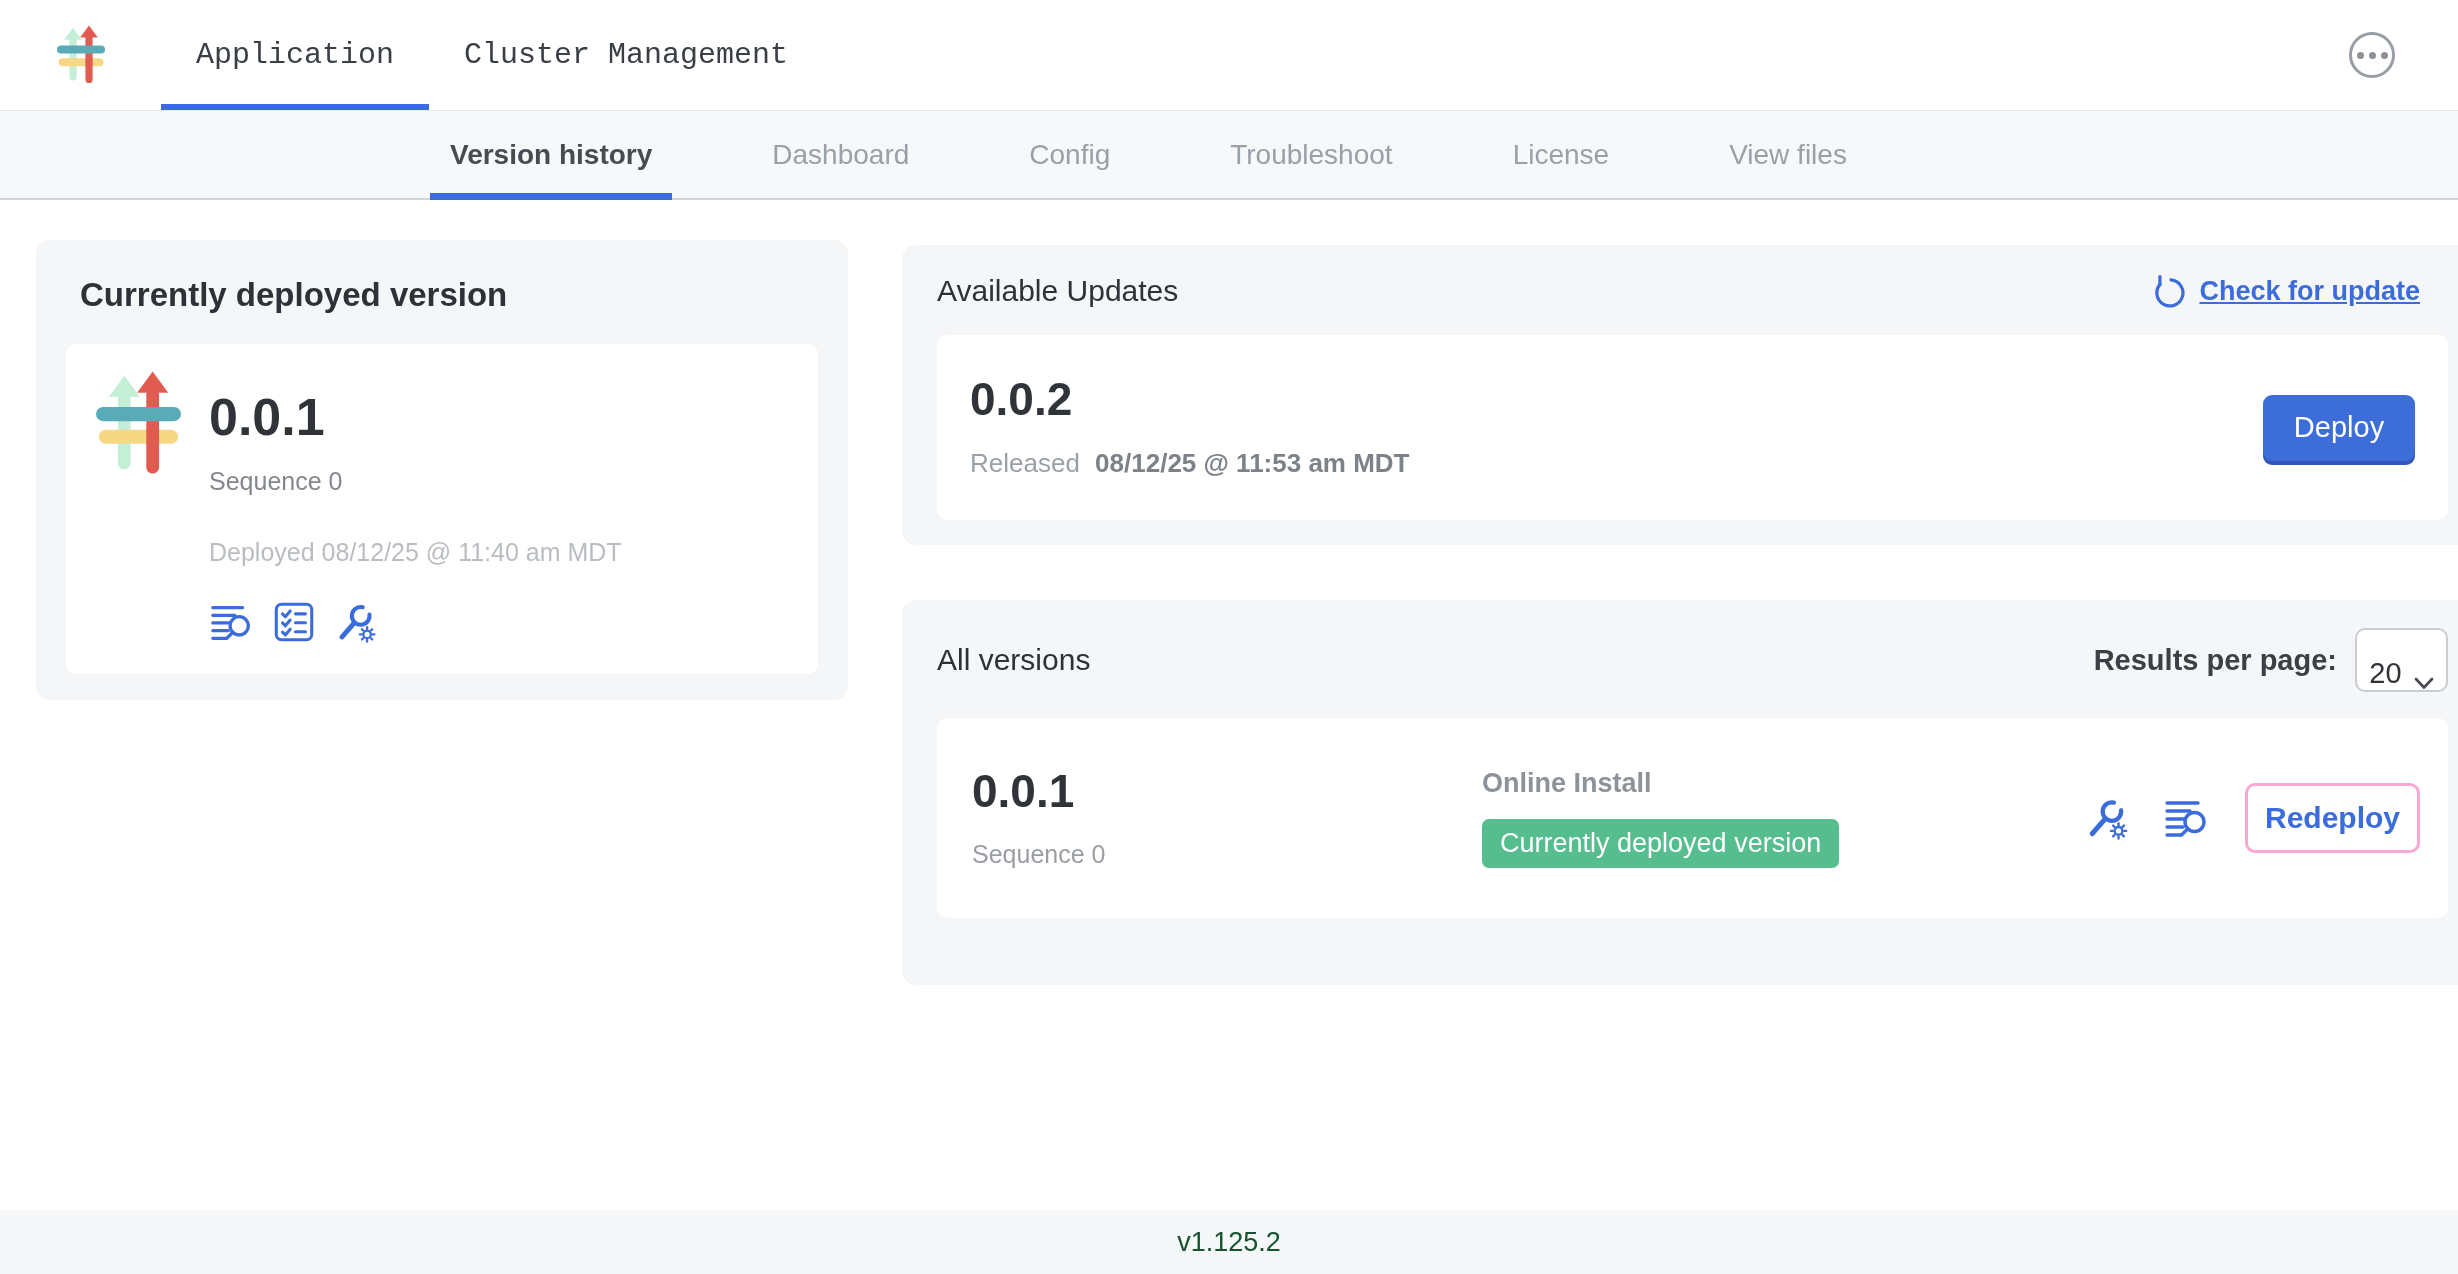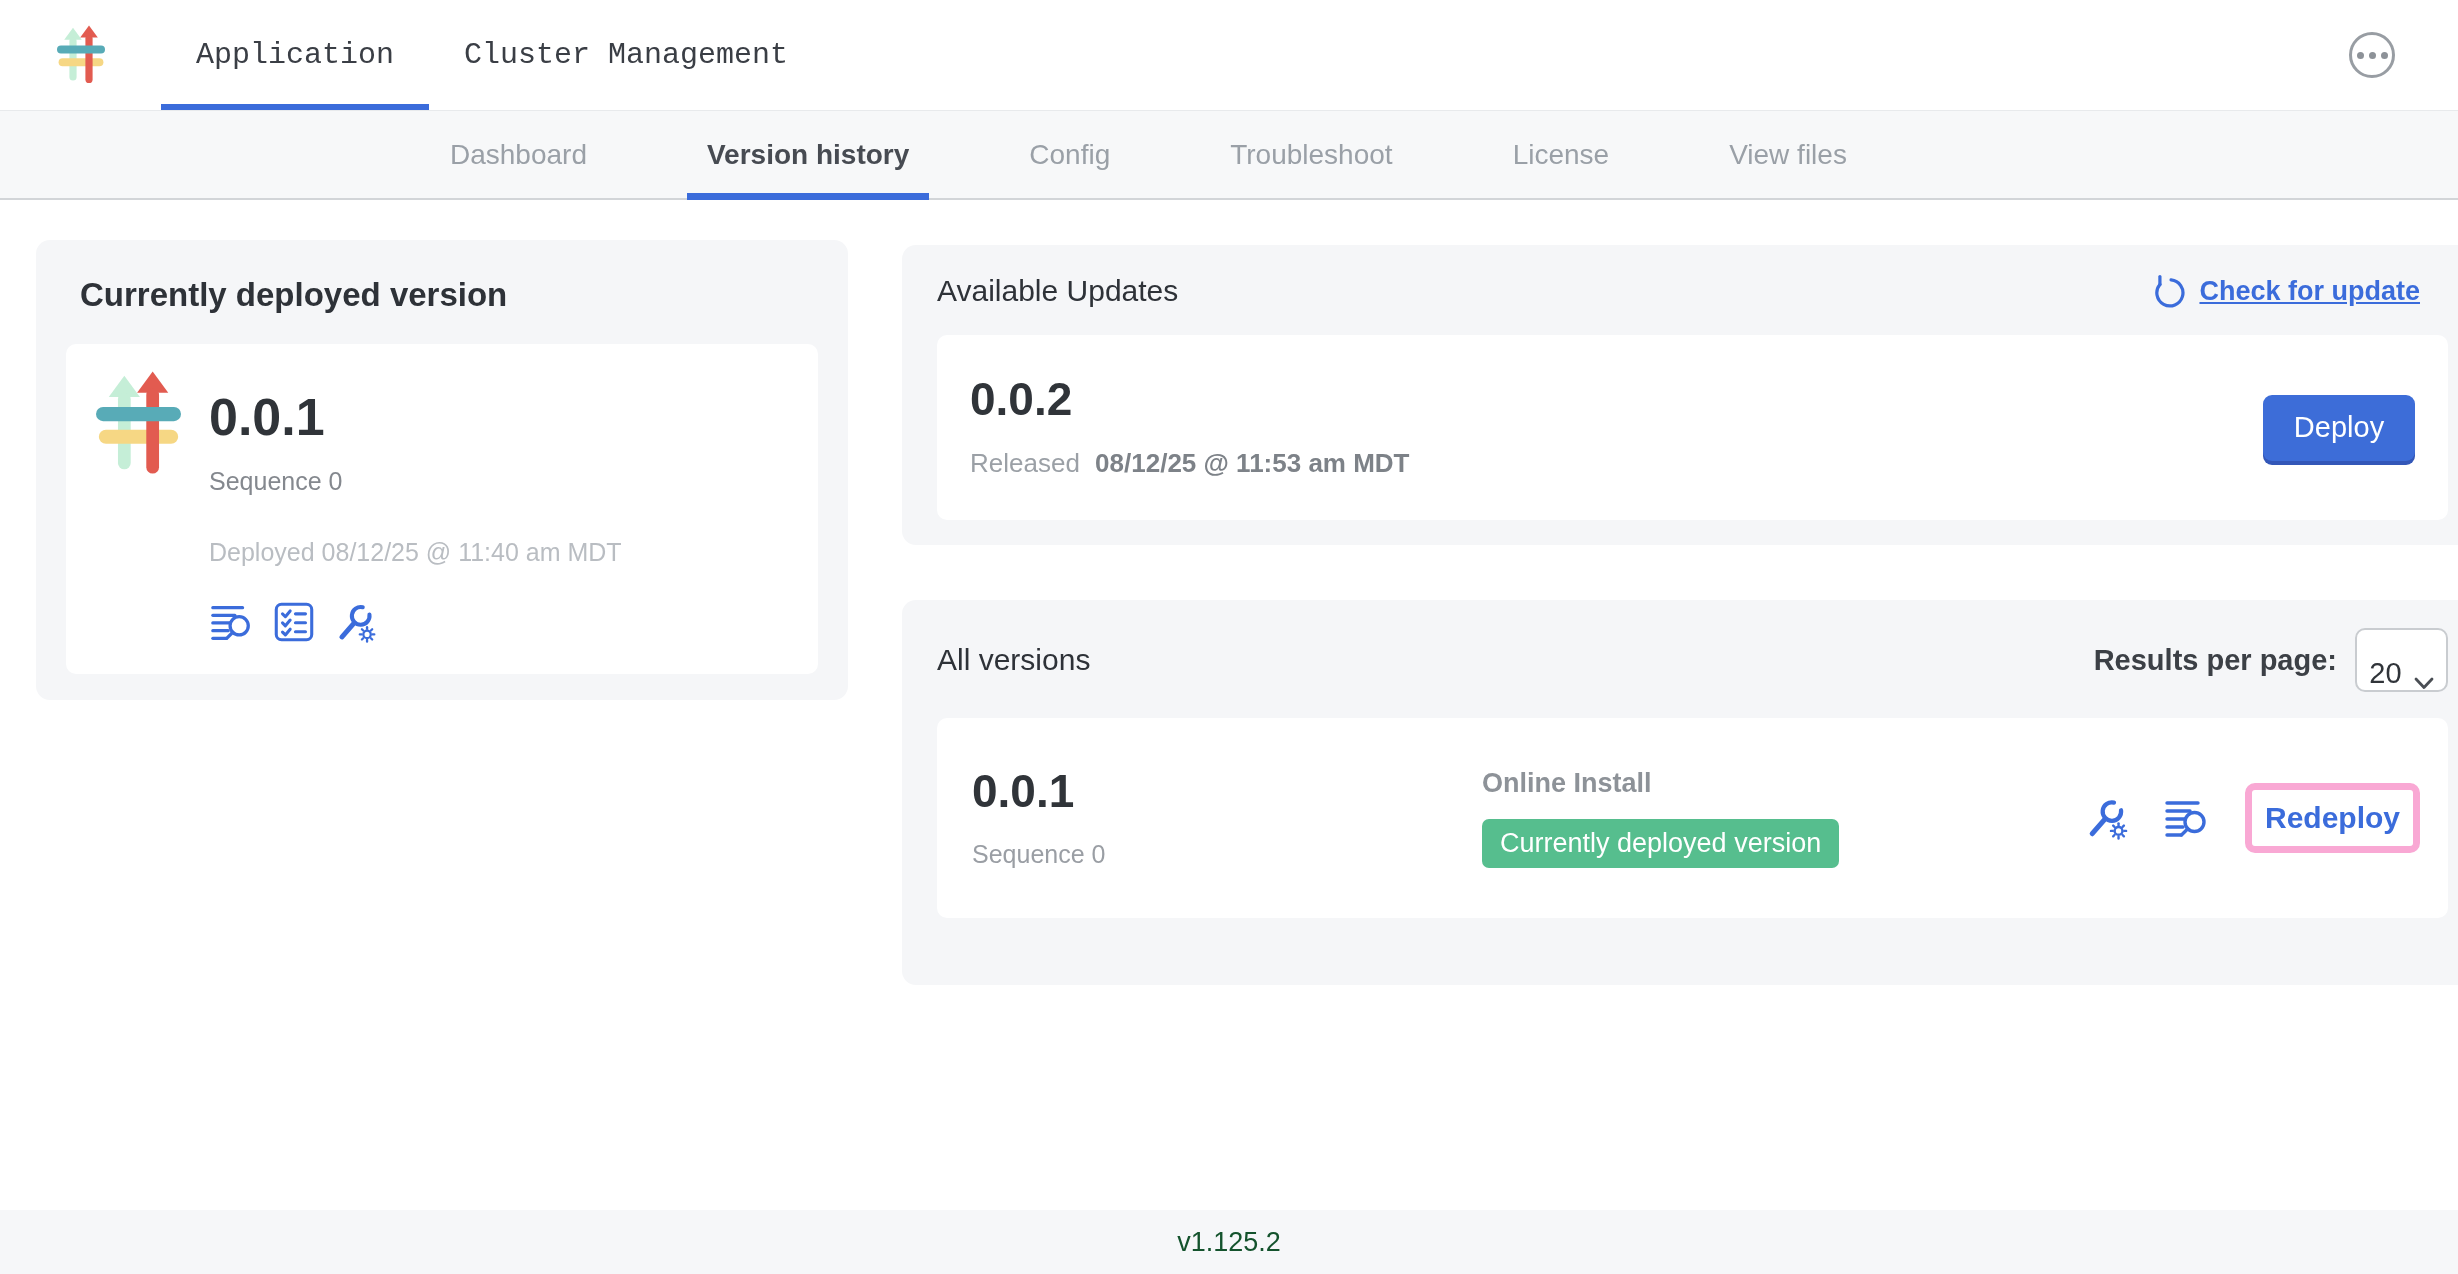--- a/index.html
+++ b/index.html
@@ -75,21 +75,21 @@
   .version-row { background:#fff; border-radius:10px; height:200px; margin-top:4px;
     display:flex; align-items:center; padding:0 28px 0 35px; }
   .vr-version { width:510px; }
   .seq2 { font-size:25px; color:#9a9ea4; margin-top:26px; }
   .vr-status { flex:1; }
   .install-type { font-size:27px; font-weight:700; color:#8d9298; }
   .badge { display:inline-block; margin-top:20px; background:#56be8e; color:#fff;
     font-size:27px; padding:9px 18px; border-radius:7px; }
   .vr-actions { display:flex; align-items:center; gap:32px; margin-right:34px; color:#3b6cdb; }
   .vr-actions .act-icon { width:48px; height:48px; cursor:pointer; }
-  .redeploy-btn { width:175px; height:70px; background:#fff; border:7px solid #f9a8d4; border-radius:10px;
+  .redeploy-btn { width:175px; height:70px; background:#fff; border:3px solid #f9a8d4; border-radius:10px;
     color:#3b6cdb; font-size:30px; font-weight:700; font-family:inherit; cursor:pointer; }
 
   
   .footer { height:64px; background:#f6f7f9; display:flex; align-items:center; justify-content:center;
     flex-shrink:0; }
   .footer-ver { font-size:27px; color:#14532d; }
   .defs-hidden { position:absolute; width:0; height:0; overflow:hidden; }
 </style>
 </head>
 <body>
@@ -169,25 +169,25 @@
     </div>
   </div>
   <div class="more-btn">
     <i></i>
       <i></i>
       <i></i>
   </div>
 </div>
 
 <div class="subnav">
-  <div class="stab">
-    <span>Dashboard</span>
-  </div>
   <div class="stab active">
     <span>Version history</span>
+  </div>
+  <div class="stab">
+    <span>Dashboard</span>
   </div>
   <div class="stab">
     <span>Config</span>
   </div>
   <div class="stab">
     <span>Troubleshoot</span>
   </div>
   <div class="stab">
     <span>License</span>
   </div>

